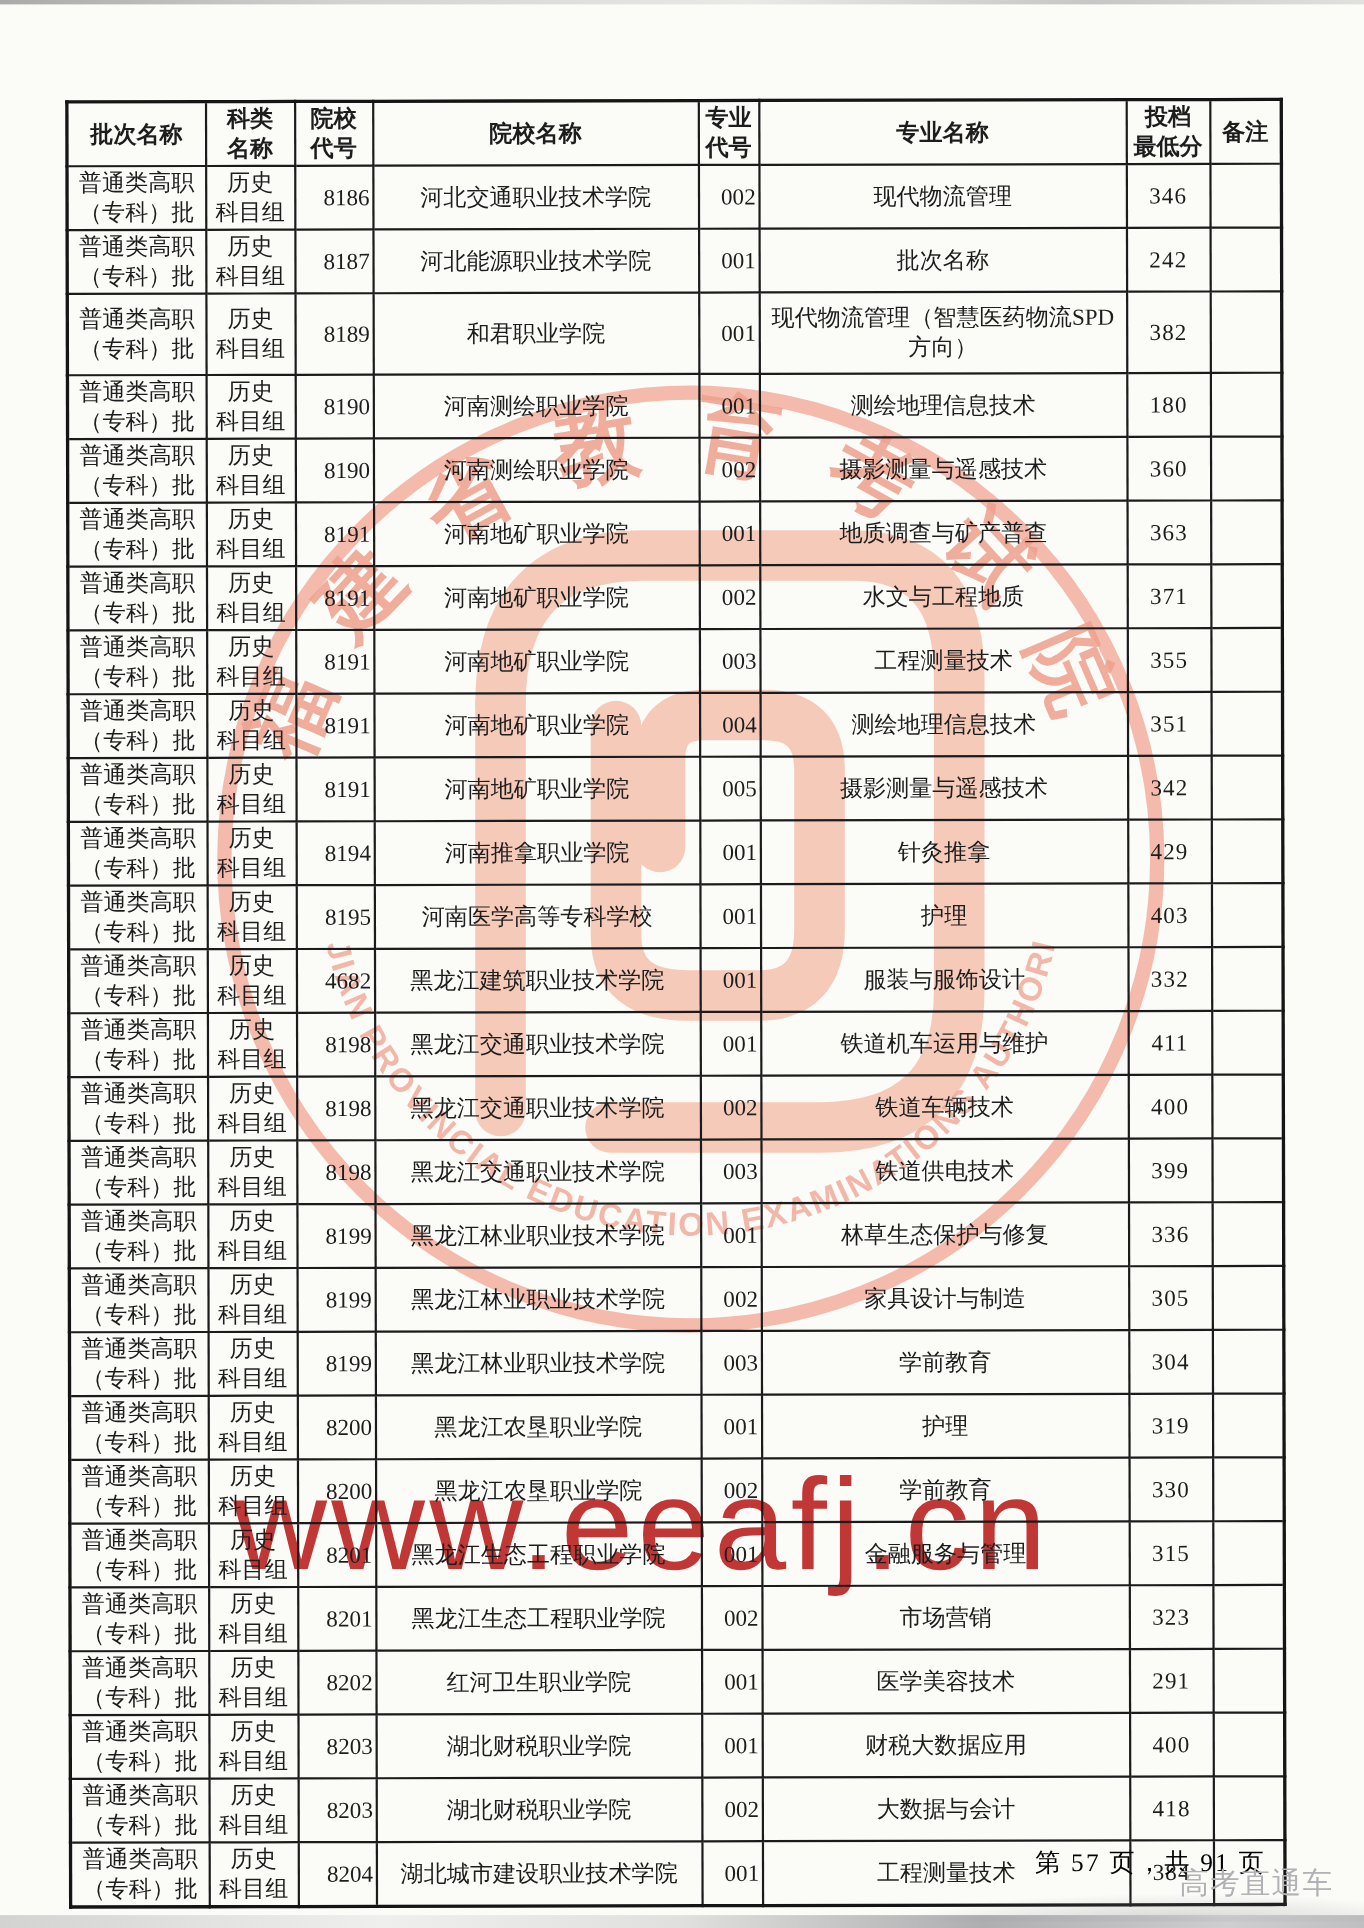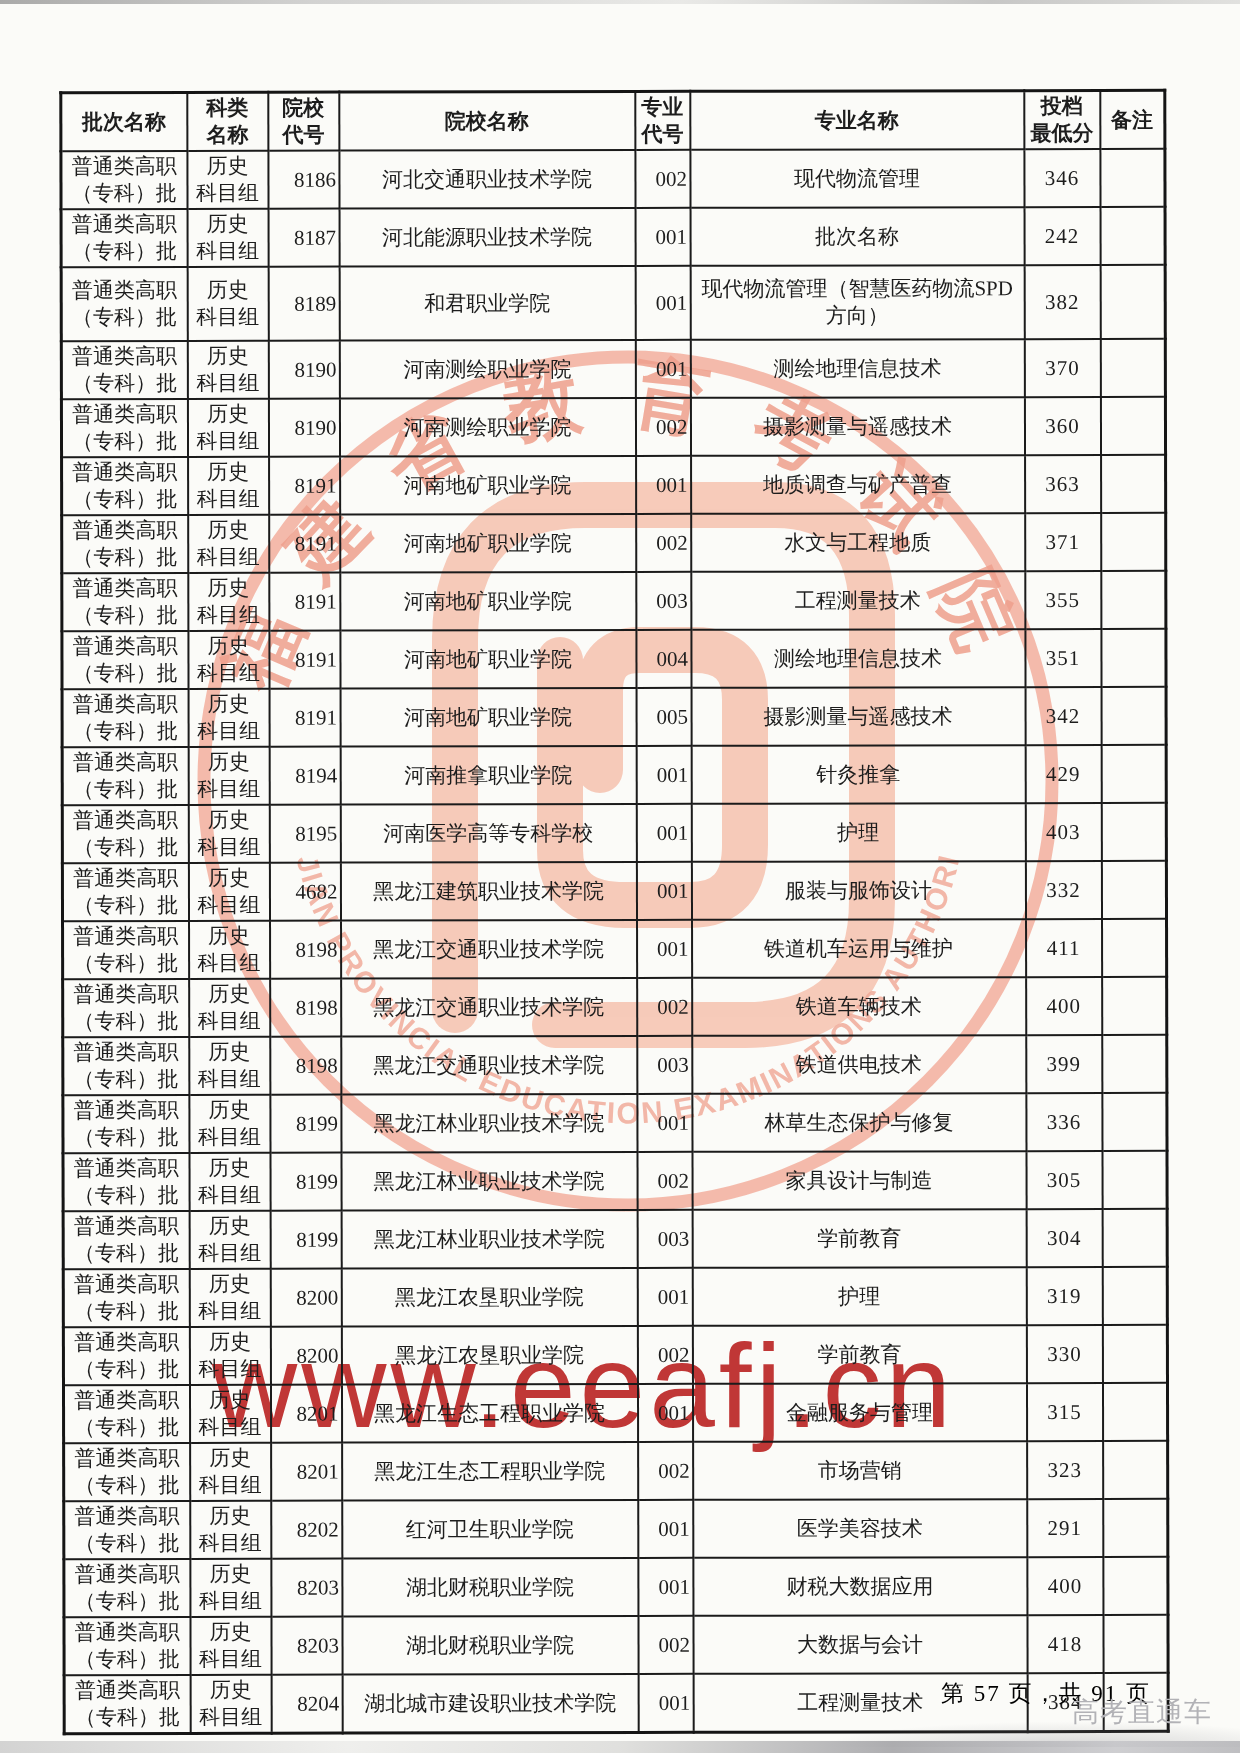--- a/index.html
+++ b/index.html
@@ -141,21 +141,21 @@
         <td class="c score">382</td>
         <td class="c"></td>
       </tr>
       <tr>
         <td class="c">普通类高职<br>（专科）批</td>
         <td class="c">历史<br>科目组</td>
         <td class="c code">8190</td>
         <td class="l">河南测绘职业学院</td>
         <td class="c code">001</td>
         <td class="l">测绘地理信息技术</td>
-        <td class="c score">370</td>
+        <td class="c score">180</td>
         <td class="c"></td>
       </tr>
       <tr>
         <td class="c">普通类高职<br>（专科）批</td>
         <td class="c">历史<br>科目组</td>
         <td class="c code">8190</td>
         <td class="l">河南测绘职业学院</td>
         <td class="c code">002</td>
         <td class="l">摄影测量与遥感技术</td>
         <td class="c score">360</td>

